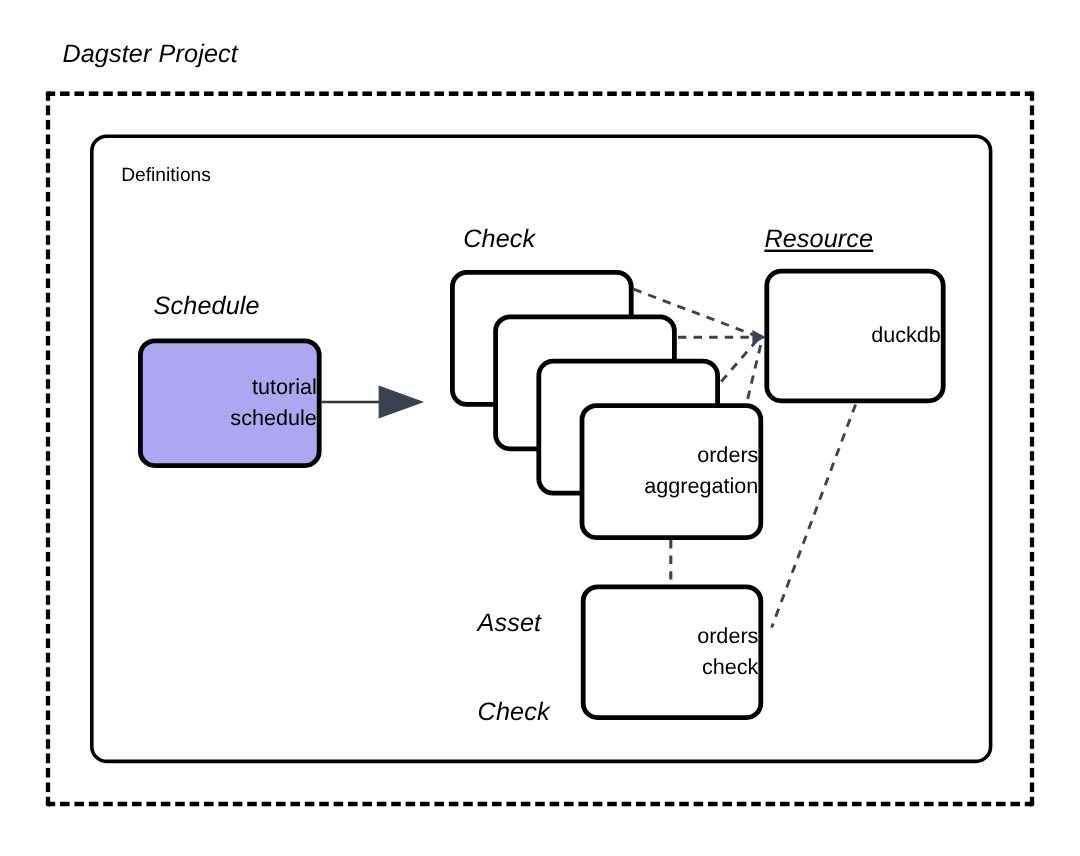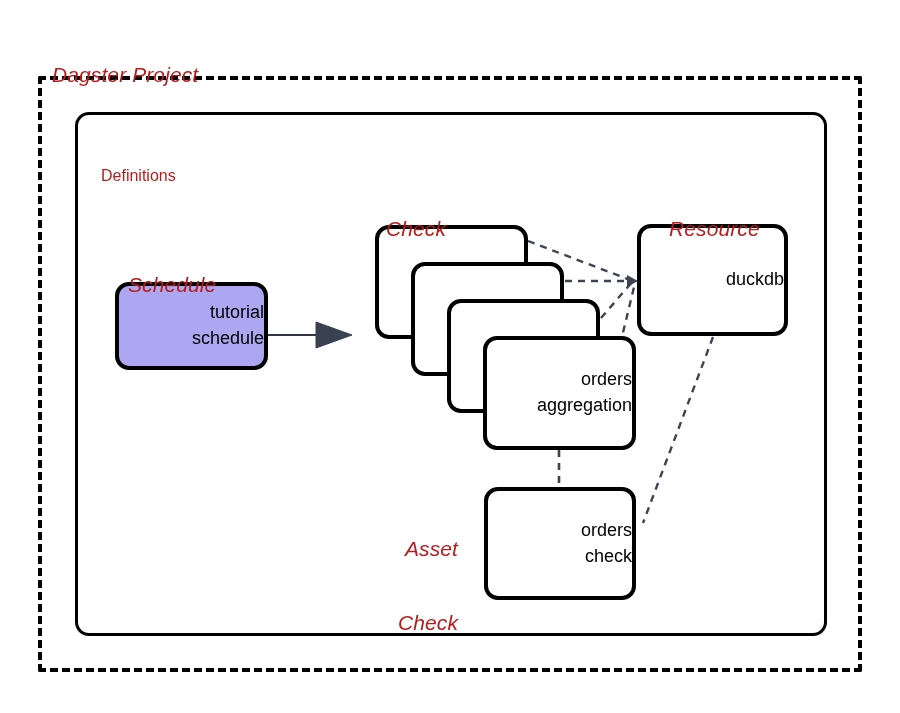--- a/index.html
+++ b/index.html
@@ -16,24 +16,23 @@
     position: relative;
     width: 900px;
     height: 713px;
     background: #ffffff;
     overflow: hidden;
   }
 
   
   .lbl {
     position: absolute;
-    color: #b91c1c;
+    color: #000000;
     white-space: pre;
     line-height: 1.18;
-    margin-top: 29px;
   }
   .lbl-italic {
     font-style: italic;
     font-size: 21px;
     letter-spacing: 0.1px;
   }
   .lbl-plain {
     font-style: normal;
     font-size: 16px;
   }
@@ -77,21 +76,21 @@
     color: #000000;
     line-height: 1.42;
     text-align: center;
   }
   .node .node-line { display: block; white-space: pre; }
 
   .node-schedule {
     left: 115px;
     top: 282px;
     width: 153px;
-    height: 88px;
+    height: 108px;
     background: #ADA6F0;
   }
   .node-duckdb {
     left: 637px;
     top: 224px;
     width: 151px;
     height: 112px;
   }
   .node-orders-agg {
     left: 483px;
@@ -128,22 +127,22 @@
     width: 900px;
     height: 713px;
     pointer-events: none;
   }
 
   
   .lbl-project      { left: 52px;  top: 34px; }
   .lbl-definitions  { left: 101px; top: 138px; }
   .lbl-schedule     { left: 128px; top: 244px; }
   .lbl-assets       { left: 386px; top: 188px; }
-  .lbl-resource     { left: 669px; top: 188px; }
-  .lbl-assetcheck   { left: 398px; top: 458px; text-align: right; }
+  .lbl-resource     { left: 637px; top: 188px; text-decoration: underline; }
+  .lbl-assetcheck   { left: 398px; top: 458px; text-align: left; }
 </style>
 </head>
 <body>
 
 <div id="canvas">
 
   <div class="project-frame"></div>
 
   <div class="definitions-frame"></div>
 

